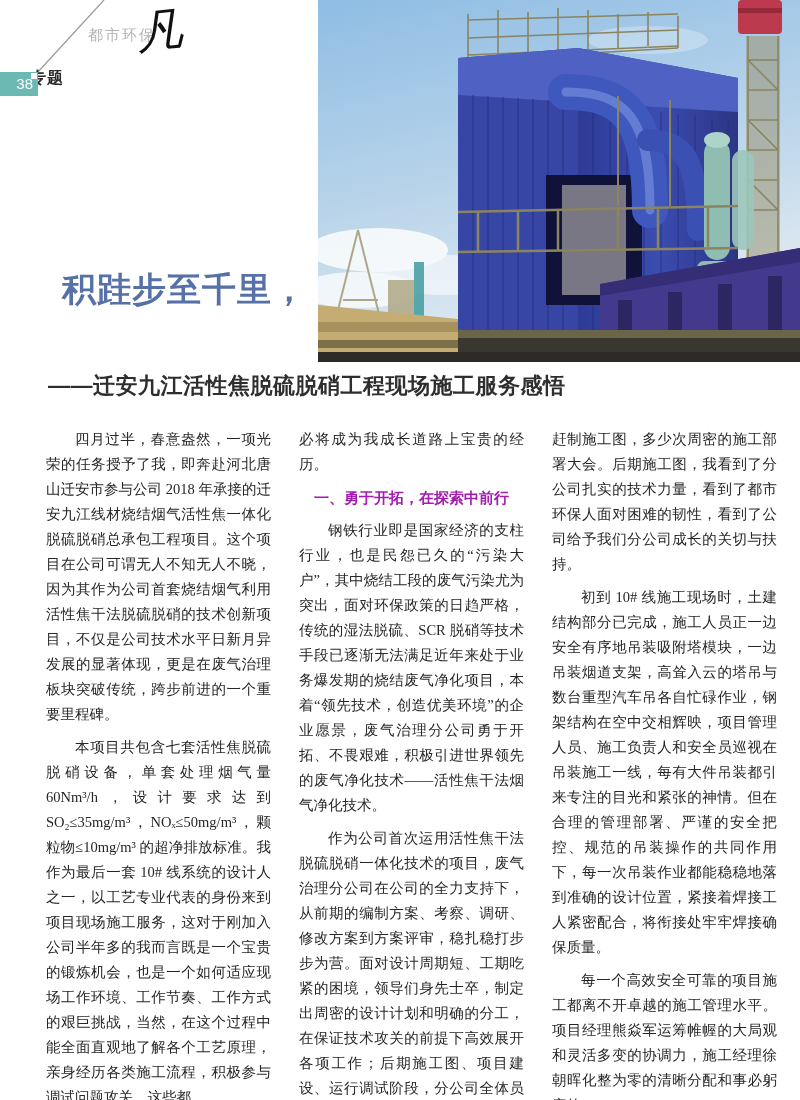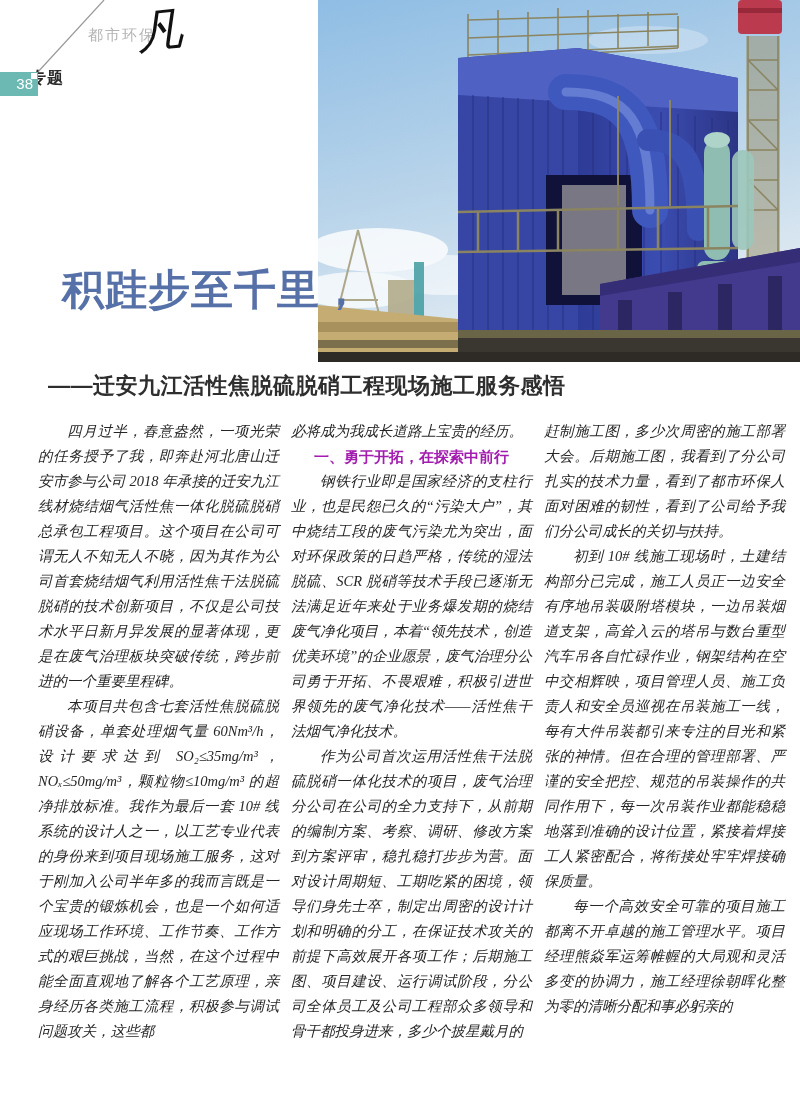--- a/index.html
+++ b/index.html
@@ -13,29 +13,29 @@
               font-family:"DejaVu Serif",serif;font-style:italic;transform:rotate(-6deg);line-height:1;}
   .header-line{position:absolute;left:0;top:0;width:200px;height:100px;pointer-events:none;}
   .page-tab{position:absolute;left:0;top:72px;width:38px;height:24px;background:#6cb9b3;text-decoration:underline;}
   .page-tab .num{position:absolute;right:5px;top:3px;font-size:15px;color:#ffffff;}
   .page-tab .notch{position:absolute;right:1px;top:1px;width:6px;height:6px;background:#ffffff;}
 
   
   .photo{position:absolute;left:318px;top:0;width:482px;height:362px;overflow:hidden;}
 
   
-  .title{position:absolute;left:62px;top:263px;font-size:42px;line-height:53px;font-weight:bold;color:#5670a8;letter-spacing:1px;}
+  .title{position:absolute;left:62px;top:263px;font-size:34px;line-height:53px;font-weight:bold;color:#5670a8;letter-spacing:1px;}
   .subtitle{position:absolute;left:48px;top:371px;font-size:22px;font-weight:bold;color:#2e2e2e;letter-spacing:0.5px;}
 
   
   .body-cols{position:absolute;left:38px;top:419px;width:747px;height:620px;
              display:flex;gap:12px;}
   .text-col{width:241px;font-family:"Liberation Serif","DejaVu Serif",serif;
             font-size:14.5px;line-height:25px;color:#262626;text-align:justify;}
-  .text-col p{margin:0;font-style:italic;}
+  .text-col p{margin:8px;}
   .text-col p.indent{text-indent:2em;}
   .col-heading{margin:0;font-family:"Liberation Sans",sans-serif;font-size:15px;line-height:25px;
                font-weight:bold;color:#a21caf;text-align:center;}
 </style>
 </head>
 <body>
 
 <div id="page">
 
   <svg class="header-line" viewBox="0 0 200 100">

